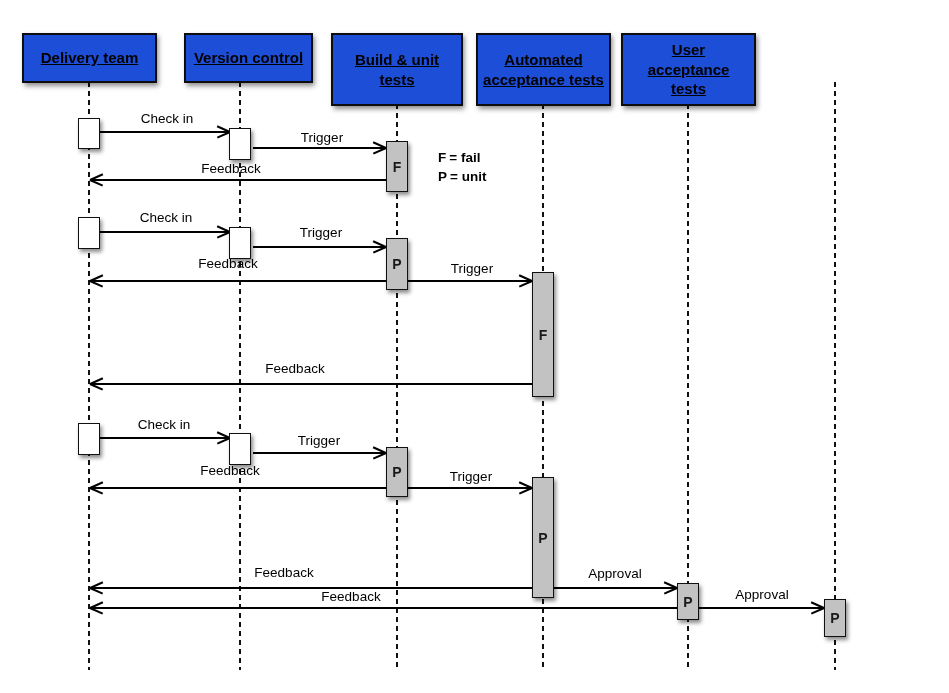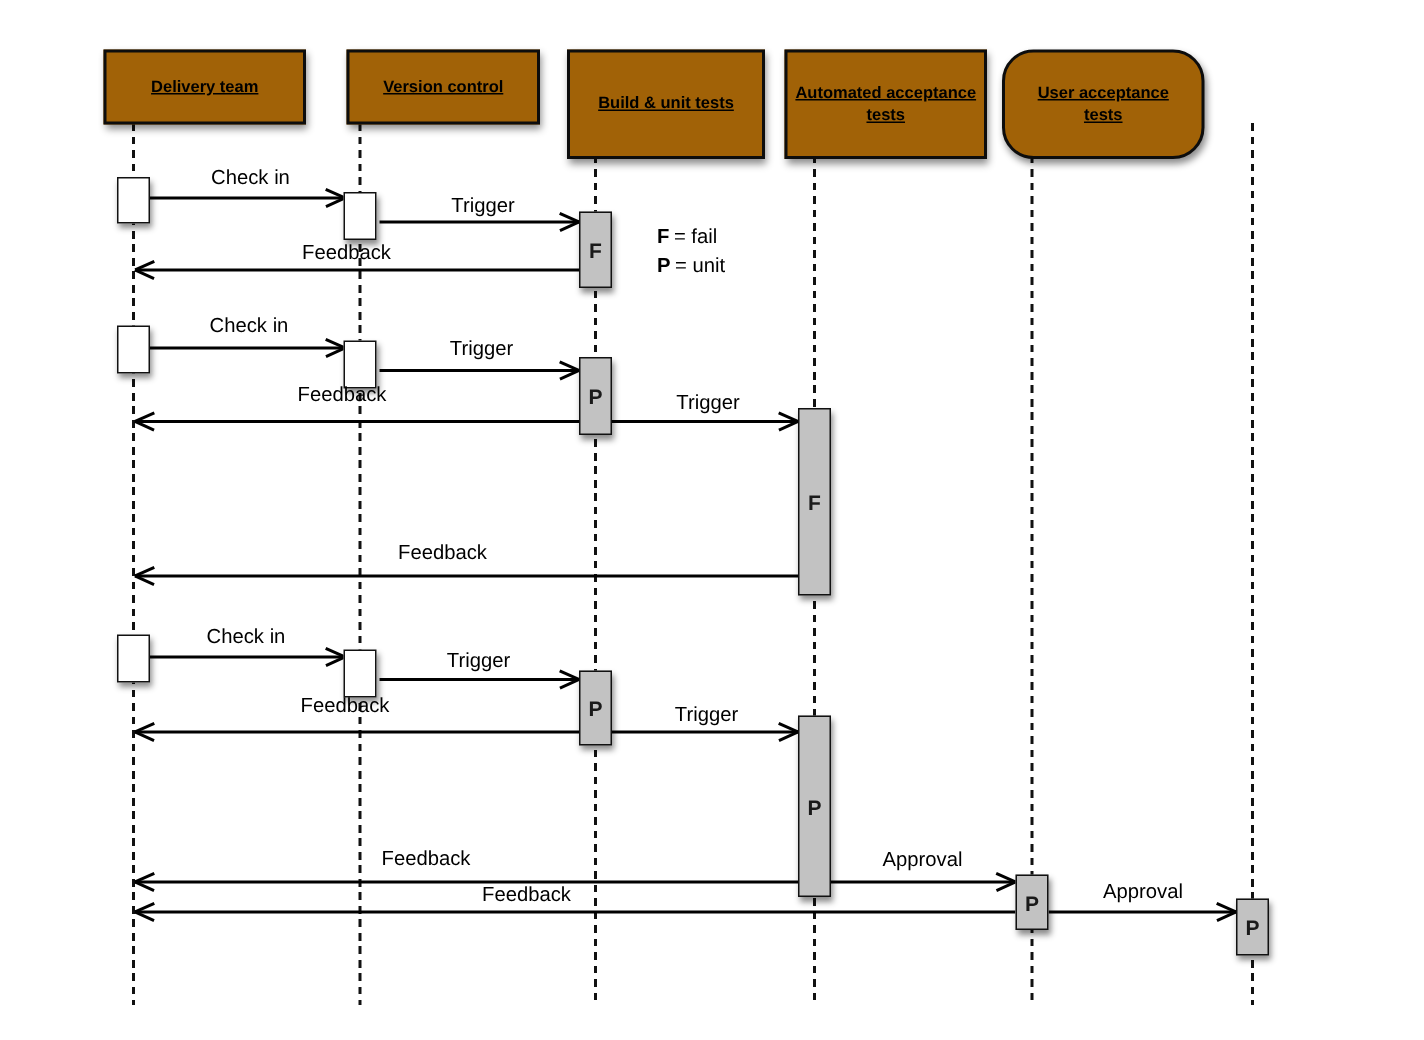--- a/index.html
+++ b/index.html
@@ -1,23 +1,23 @@
 <!DOCTYPE html>
 <html><head>
 <meta charset="utf-8">
 <style>
   html,body{margin:0;padding:0;background:#fff;}
   #stage{position:relative;width:949px;height:693px;background:#ffffff;overflow:hidden;
          font-family:"Liberation Sans", sans-serif;color:#000;}
 
   
-  .actor{position:absolute;top:33px;box-sizing:border-box;background:#a16207;
+  .actor{position:absolute;top:33px;box-sizing:border-box;background:#1d4ed8;
          border:2px solid #0d0d0d;display:flex;align-items:center;justify-content:center;
-         text-align:center;font-weight:bold;font-size:11px;line-height:1.3;
-         text-decoration:underline;box-shadow:1.5px 3px 5px rgba(0,0,0,.45);z-index:6;margin-left:47px;}
+         text-align:center;font-weight:bold;font-size:15px;line-height:1.3;
+         text-decoration:underline;box-shadow:1.5px 3px 5px rgba(0,0,0,.45);z-index:6;}
 
   
   .lifeline{position:absolute;width:2px;z-index:1;
             background:repeating-linear-gradient(to bottom,#111 0 5px,transparent 5px 9px);}
 
   
   .act{position:absolute;width:22px;box-sizing:border-box;background:#fff;
        border:1.8px solid #111;box-shadow:1.5px 3px 4px rgba(0,0,0,.45);z-index:5;}
   .act.result{background:#c2c2c2;display:flex;align-items:center;justify-content:center;
               font-weight:bold;font-size:14px;color:#1a1a1a;}
@@ -37,21 +37,21 @@
   .head.left::before{transform:rotate(24deg);}
   .head.left::after{transform:rotate(-24deg);}
 
   
   .lbl{position:absolute;transform:translate(-50%,-50%);font-size:13.5px;
        white-space:nowrap;z-index:7;}
 
   
   .legend{position:absolute;left:438px;top:148px;font-size:13.5px;line-height:19px;z-index:7;}
   .legend b{font-weight:bold;}
-  .legend span{margin-left:3px;}
+  .legend span{margin-left:3px;font-weight:bold;}
 </style>
 </head>
 <body>
 
 <div id="stage">
 
   <div class="lifeline" style="left:88px;top:82px;height:588px;"></div>
   <div class="lifeline" style="left:239px;top:82px;height:588px;"></div>
   <div class="lifeline" style="left:396px;top:104px;height:566px;"></div>
   <div class="lifeline" style="left:542px;top:104px;height:566px;"></div>
@@ -63,21 +63,21 @@
     </div>
   <div class="actor" style="left:184px;width:129px;height:50px;">
       <span>Version control</span>
     </div>
   <div class="actor" style="left:331px;width:132px;height:73px;padding:0 14px;">
       <span>Build &amp; unit tests</span>
     </div>
   <div class="actor" style="left:476px;width:135px;height:73px;justify-content:flex-end;">
       <span>Automated acceptance tests</span>
     </div>
-  <div class="actor" style="left:621px;width:135px;height:73px;padding:0 10px;border-radius:21px;">
+  <div class="actor" style="left:621px;width:135px;height:73px;padding:0 10px;">
       <span>User acceptance tests</span>
     </div>
 
   <div class="legend">
     <div><b>F</b><span>= fail</span></div>
     <div><b>P</b><span>= unit</span></div>
   </div>
 
   <div class="act" style="left:78px;top:118px;height:31px;"></div>
   <div class="act" style="left:229px;top:128px;height:32px;"></div>

